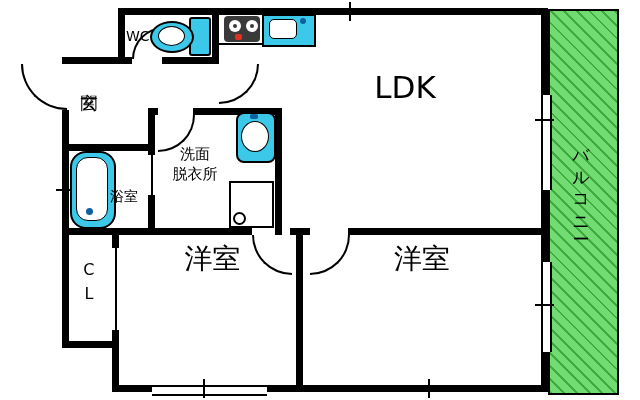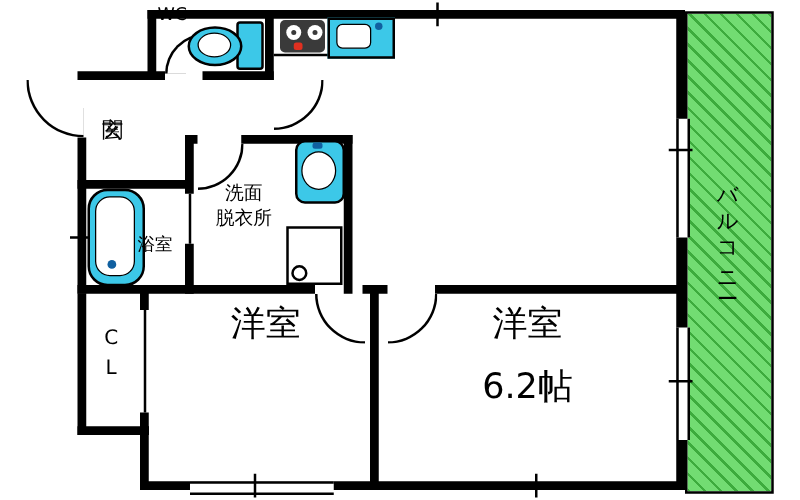--- a/index.html
+++ b/index.html
@@ -94,23 +94,23 @@
   <div class="circle" style="left:241px;top:121px;width:26px;height:29px;background:#fff;border:1px solid #000"></div>
   <div style="left:250px;top:114px;width:8px;height:5px;background:#1060a0;border-radius:2px"></div>
 
   <div style="left:229px;top:181px;width:41px;height:43px;background:#fff;border:2px solid #000"></div>
   <div class="circle" style="left:233px;top:212px;width:9px;height:9px;background:#fff;border:2px solid #000"></div>
 
   <div class="cyan" style="left:70px;top:151px;width:42px;height:74px;border-radius:16px"></div>
   <div style="left:76px;top:157px;width:30px;height:62px;background:#fff;border:1px solid #000;border-radius:12px"></div>
   <div class="circle" style="left:86px;top:208px;width:7px;height:7px;background:#1060a0"></div>
 
-  <span class="lbl" style="left:126px;top:4px;font-size:14px">WC</span>
+  <span class="lbl" style="left:126px;top:28px;font-size:14px">WC</span>
   <span class="lbl v" style="left:79px;top:80px;font-size:17px;letter-spacing:2px">玄関</span>
   <span class="lbl" style="left:110px;top:188px;font-size:14px">浴室</span>
   <span class="lbl ctr" style="left:160px;top:166px;width:70px;font-size:15px">脱衣所</span>
   <span class="lbl ctr" style="left:160px;top:146px;width:70px;font-size:15px">洗面</span>
+  <span class="lbl ctr" style="left:330px;top:70px;width:150px;font-size:31px">LDK</span>
   <span class="lbl v" style="left:79px;top:260px;font-size:16px;letter-spacing:5px">CL</span>
   <span class="lbl ctr" style="left:145px;top:243px;width:135px;font-size:28px">洋室</span>
   <span class="lbl ctr" style="left:352px;top:243px;width:140px;font-size:28px">洋室</span>
-  <span class="lbl ctr" style="left:352px;top:293px;width:140px;font-size:28px">6.2帖</span>
 
 </div>
 
 </body></html>

